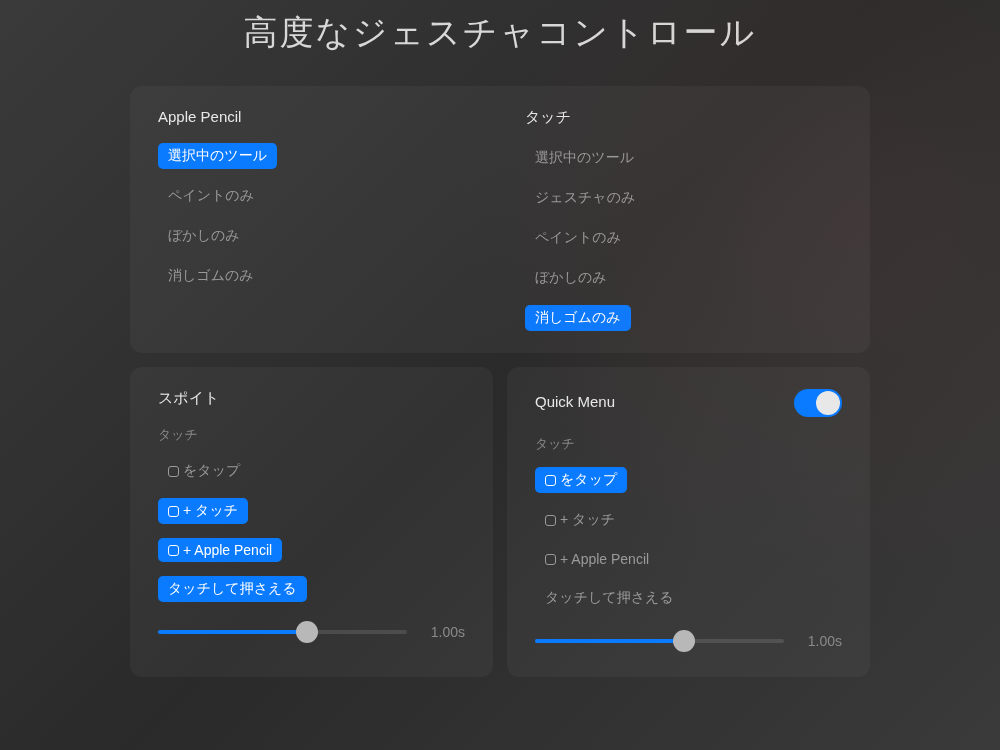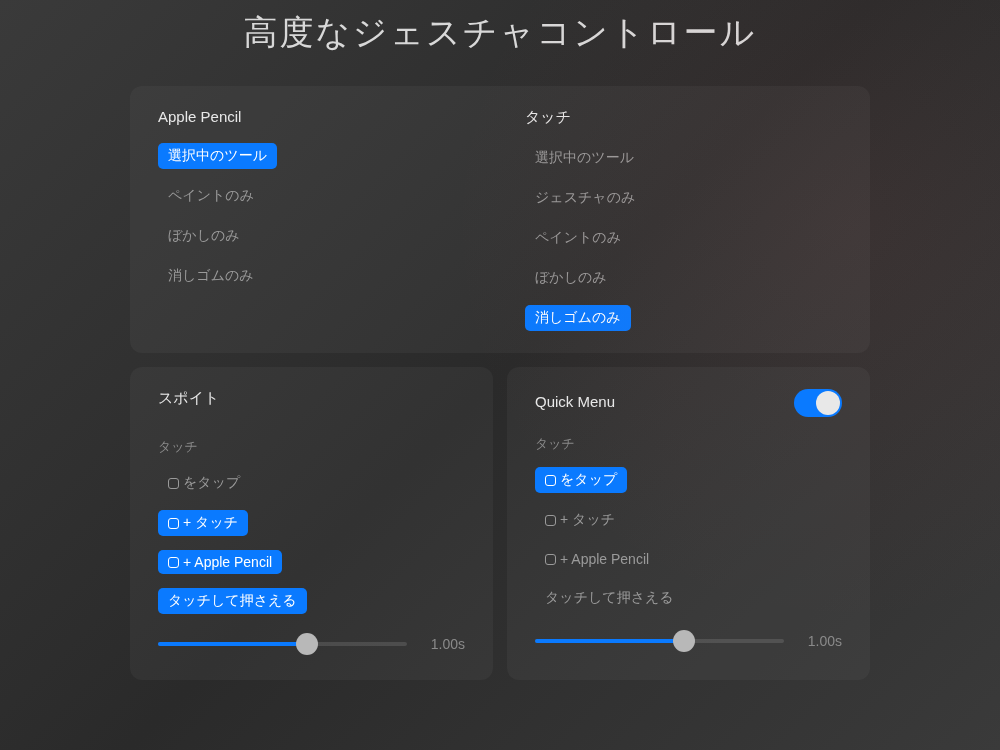--- a/index.html
+++ b/index.html
@@ -230,21 +230,21 @@
             <span>消しゴムのみ</span>
           </div>
         </div>
     </div>
   </div>
 
   <div class="bottom-row">
 
     <div class="bottom-panel">
       <div class="panel-header">
-        <div class="section-heading" style="margin-bottom:12px">スポイト</div>
+        <div class="section-heading" style="margin-bottom:0">スポイト</div>
       </div>
       <div class="sub-label">タッチ</div>
       <div class="option-list">
           <div class="option-item">
             <span class="square-icon"></span> 
             <span>をタップ</span>
           </div>
           <div class="option-item selected">
             <span class="square-icon"></span> 
             <span>+ タッチ</span>

